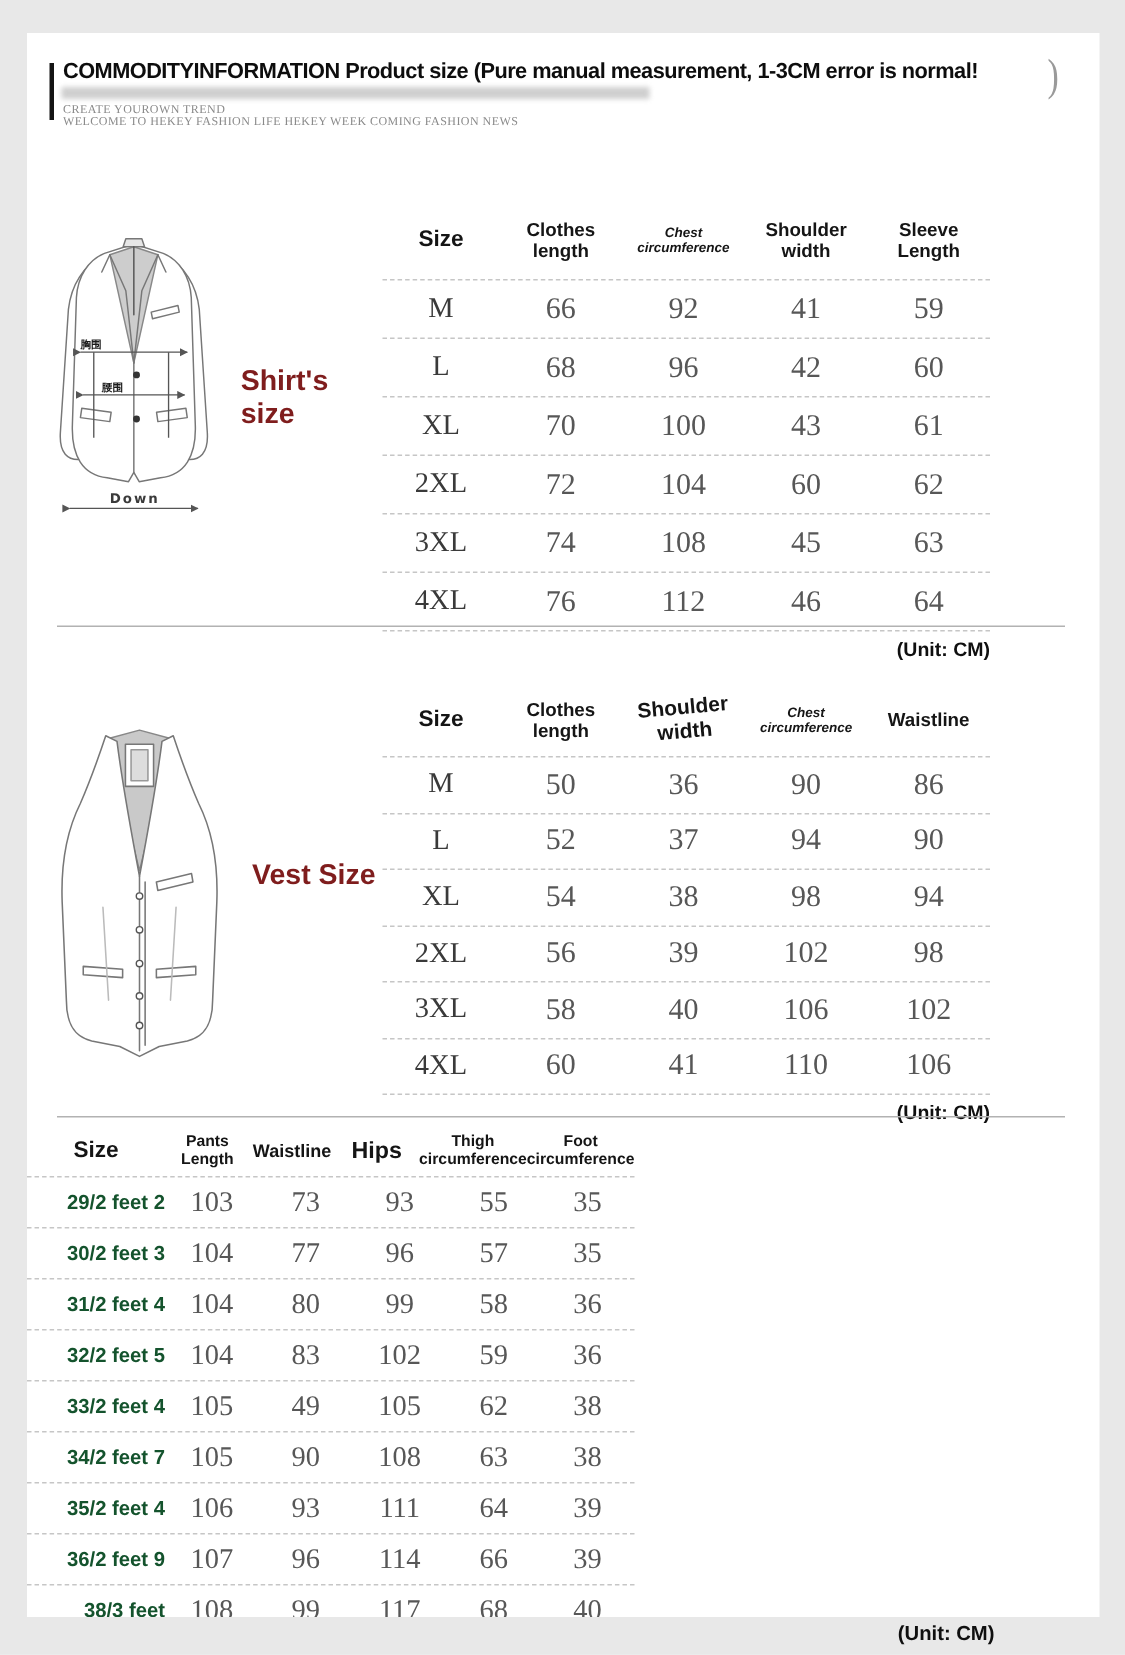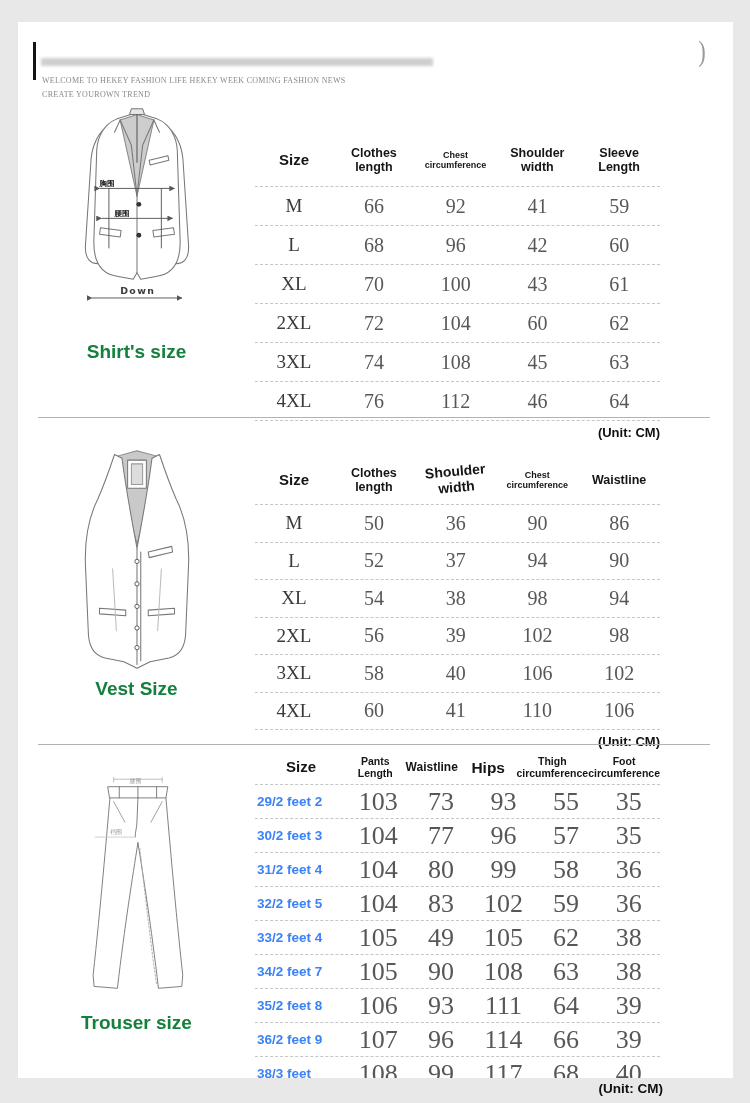--- a/index.html
+++ b/index.html
@@ -11,72 +11,73 @@
   .hdr{position:absolute;left:0;top:0;width:715px;height:78px;}
   .tbar{position:absolute;left:15px;top:20px;width:3px;height:38px;background:#141414;}
   .title{position:absolute;left:24px;top:18px;width:660px;font-size:14.5px;font-weight:bold;
          color:#0d0d0d;letter-spacing:-0.35px;white-space:nowrap;}
   .paren{position:absolute;right:26px;top:12px;font-size:30px;color:#9a9a9a;font-weight:400;
          transform:scaleX(.75);font-family:"Liberation Serif",serif;}
   .blurband{position:absolute;left:23px;top:36px;width:392px;height:8px;background:#bfbfbf;
             filter:blur(1.6px);opacity:.75;}
   .sub{position:absolute;left:24px;font-size:8px;color:#8a8a8a;letter-spacing:.3px;
        font-family:"Liberation Serif",serif;white-space:nowrap;}
-  .sub1{top:54px;} .sub2{top:68px;text-align:center;}
+  .sub1{top:54px;} .sub2{top:46px;text-align:center;}
 
   
   .sec{position:absolute;left:0;width:715px;display:flex;}
   #sec-shirt{top:78px;height:317px;}
   #sec-vest{top:396px;height:326px;}
   #sec-trouser{top:723px;height:333px;}
   .divider{position:absolute;left:20px;width:672px;height:0;border-top:1px solid #b2b2b2;}
   #div1{top:395px;} #div2{top:722px;}
 
-  .fig{width:237px;display:flex;flex-direction:column;align-items:center;flex:none;}
-  .cap{font-size:19px;font-weight:bold;color:#15803d;}
+  .fig{width:237px;display:flex;flex-direction:row;align-items:center;flex:none;}
+  .cap{font-size:19px;font-weight:bold;color:#7f1d1d;}
   .jacket-svg{margin-top:6px;} .vest-svg{margin-top:29px;} .pants-svg{margin-top:30px;}
   .cap-shirt{margin-top:14px;} .cap-vest{margin-top:6px;} .cap-trouser{margin-top:12px;}
 
   .tbl{width:405px;flex:none;}
   #sec-shirt .tbl{padding-top:34px;}
   #sec-vest .tbl{padding-top:38px;}
   #sec-trouser .tbl{padding-top:6px;}
 
   .g5{display:grid;grid-template-columns:78px 1fr 1fr 1fr 1fr;align-items:center;}
   .g6{display:grid;grid-template-columns:92px 1fr 1fr 1fr 1fr 1fr;align-items:center;}
   .thead,.trow{border-bottom:1px dashed #c6c6c6;}
   .trow.nb{border-bottom:none;}
   #sec-shirt .thead{height:52px;} #sec-shirt .trow{height:38px;}
   #sec-vest .thead{height:48px;} #sec-vest .trow{height:36.5px;}
   #sec-trouser .thead{height:33px;} #sec-trouser .trow{height:33px;}
 
   .hc{font-weight:bold;color:#151515;font-size:12.5px;text-align:center;line-height:1.12;}
   .hc.big{font-size:15px;}
-  .hc.sm{font-size:9px;}
+  .hc.sm{font-size:9px;font-style:italic;}
   .hc.tilt{font-size:14px;transform:rotate(-5deg);}
   .hc.h6{font-size:10.5px;}
   .hc.hips{font-size:15.5px;}
   .hc.wl{font-size:12px;}
   .sz{font-family:"Liberation Serif",serif;font-size:19px;color:#3a3a3a;text-align:center;}
   .val{font-family:"Liberation Serif",serif;font-size:20px;color:#575757;text-align:center;}
-  .v2{font-size:26px;}
-  .szb{font-family:"Liberation Sans",sans-serif;font-weight:bold;font-size:13.5px;color:#3b82f6;
-       text-align:left;padding-left:2px;}
+  .v2{font-size:19px;}
+  .szb{font-family:"Liberation Sans",sans-serif;font-weight:bold;font-size:13.5px;color:#14532d;
+       text-align:right;padding-left:2px;}
   .unit{font-weight:bold;font-size:13px;color:#0f0f0f;text-align:right;margin-top:4px;}
   .unit-bottom{position:absolute;top:1081px;right:87px;font-weight:bold;font-size:13.5px;color:#0f0f0f;}
   svg text{font-family:"DejaVu Sans",sans-serif;}
 </style>
 </head>
 <body>
 
 <div class="stage">
   <div class="card">
 
     <div class="hdr">
       <div class="tbar"></div>
+      <div class="title">COMMODITYINFORMATION Product size (Pure manual measurement, 1-3CM error is normal!</div>
       <span class="paren">)</span>
       <div class="blurband"></div>
       <div class="sub sub1">WELCOME TO HEKEY FASHION LIFE HEKEY WEEK COMING FASHION NEWS</div>
       <div class="sub sub2">CREATE YOUROWN TREND</div>
     </div>
 
     <div class="sec" id="sec-shirt">
       <div class="fig">
         <svg class="jacket-svg" width="150" height="221" viewBox="0 0 160 236">
           <defs>
@@ -245,38 +246,20 @@
             <div class="val">110</div>
             <div class="val">106</div>
           </div>
         <div class="unit">(Unit: CM)</div>
       </div>
     </div>
 
     <div class="divider" id="div2"></div>
 
     <div class="sec" id="sec-trouser">
-      <div class="fig">
-        <svg class="pants-svg" width="140" height="225" viewBox="0 0 150 240">
-          <g stroke="#8a8a8a" stroke-width="1" fill="none" stroke-linejoin="round" stroke-linecap="round">
-            <path d="M50,4 L102,4 M50,2 L50,7 M102,2 L102,7" stroke="#bbb"></path>
-            <path d="M44,12 L108,12 L106,24 L46,24 Z" fill="#ffffff" stroke="#777"></path>
-            <path d="M56,12 L56,24 M76,12 L76,24 M96,12 L96,24" stroke="#777"></path>
-            <path d="M76,24 L75,48 C75,56 73,60 73,66" stroke="#777"></path>
-            <path d="M50,28 L62,50 M102,28 L90,50" stroke="#999"></path>
-            <path d="M46,24 C42,70 36,140 28,214 L29,226 L54,228 C62,160 70,110 76,72" stroke="#777"></path>
-            <path d="M106,24 C110,70 116,140 124,214 L123,226 L98,228 C90,160 82,110 76,72" stroke="#777"></path>
-            <path d="M78,78 C84,130 90,184 96,224" stroke="#aaa" stroke-dasharray="2,2"></path>
-            <path d="M30,66 L72,66" stroke="#ccc"></path>
-          </g>
-          <text x="67" y="8" font-size="6.5" fill="#999">腰围</text>
-          <text x="46" y="63" font-size="6.5" fill="#999">裆围</text>
-        </svg>
-        <div class="cap cap-trouser">Trouser size</div>
-      </div>
 
       <div class="tbl">
         <div class="thead g6">
           <div class="hc big">Size</div>
           <div class="hc h6">Pants Length</div>
           <div class="hc wl">Waistline</div>
           <div class="hc hips">Hips</div>
           <div class="hc h6">Thigh circumference</div>
           <div class="hc h6">Foot circumference</div>
         </div>
@@ -322,21 +305,21 @@
           </div>
         <div class="trow g6">
             <div class="szb">34/2 feet 7</div>
             <div class="val v2">105</div>
             <div class="val v2">90</div>
             <div class="val v2">108</div>
             <div class="val v2">63</div>
             <div class="val v2">38</div>
           </div>
         <div class="trow g6">
-            <div class="szb">35/2 feet 8</div>
+            <div class="szb">35/2 feet 4</div>
             <div class="val v2">106</div>
             <div class="val v2">93</div>
             <div class="val v2">111</div>
             <div class="val v2">64</div>
             <div class="val v2">39</div>
           </div>
         <div class="trow g6">
             <div class="szb">36/2 feet 9</div>
             <div class="val v2">107</div>
             <div class="val v2">96</div>

